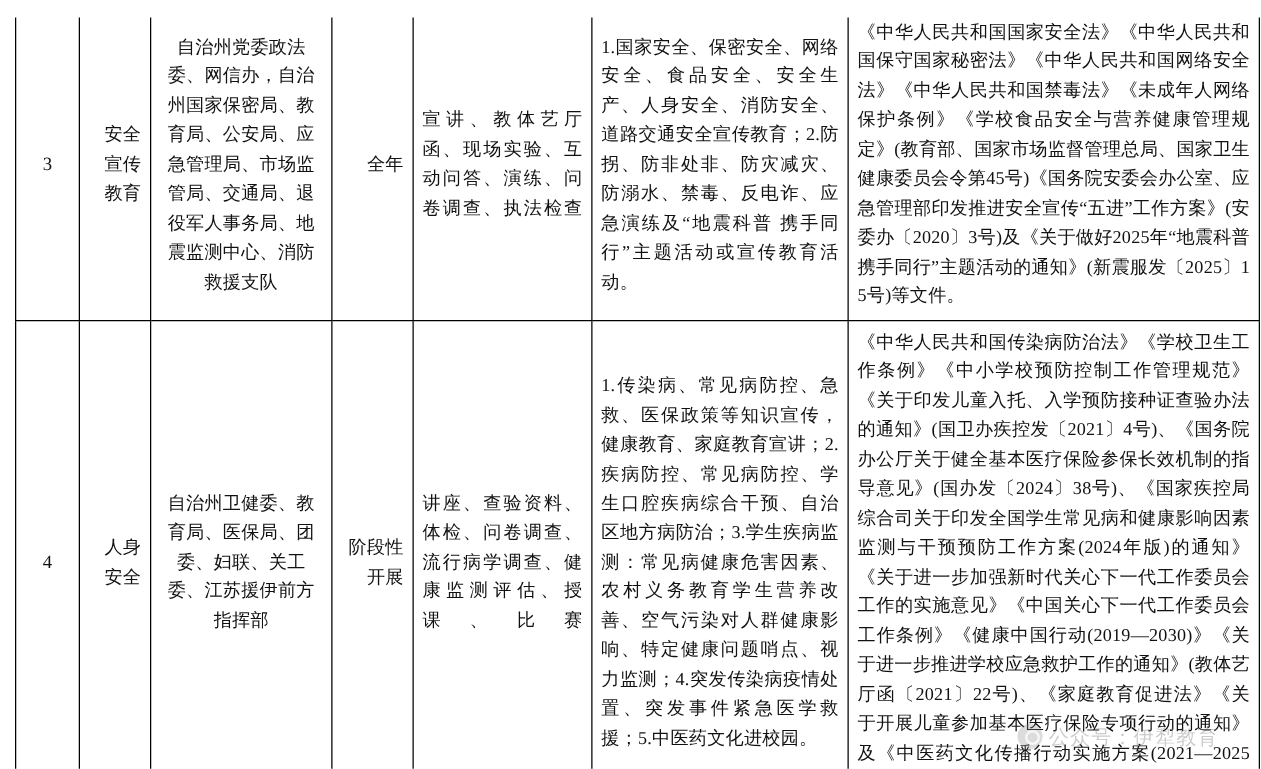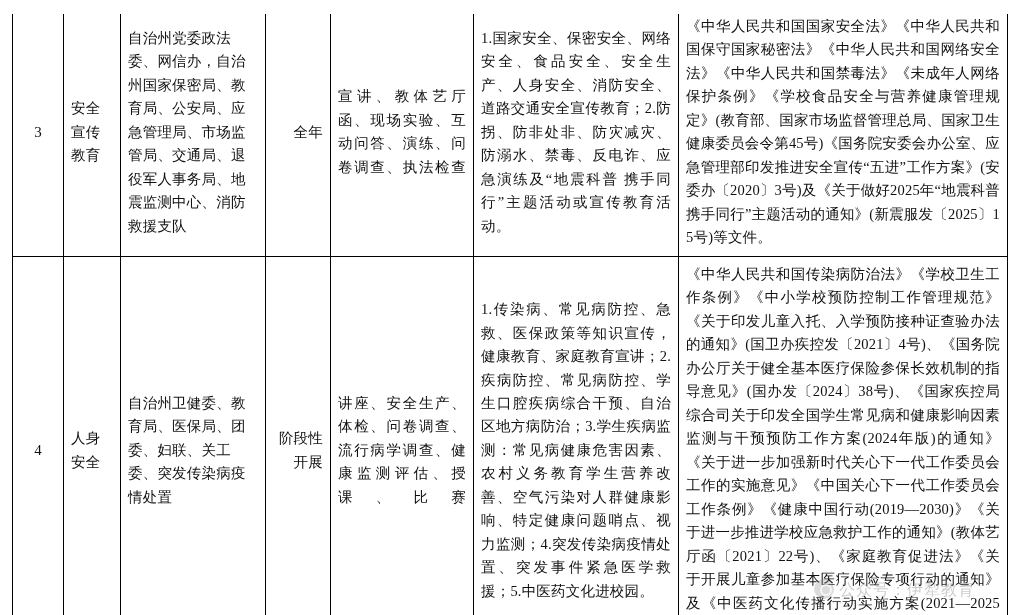--- a/index.html
+++ b/index.html
@@ -43,21 +43,21 @@
     text-align: center;
     vertical-align: middle;
   }
   td.col-theme {
     width: 42px;
     text-align: center;
     vertical-align: middle;
   }
   td.col-unit {
     width: 130px;
-    text-align: left;
+    text-align: center;
     vertical-align: middle;
   }
   td.col-time {
     width: 50px;
     text-align: right;
     vertical-align: middle;
   }
   td.col-form {
     width: 128px;
     text-align: justify;
@@ -76,21 +76,21 @@
     text-align-last: left;
     vertical-align: middle;
   }
   .vtext {
     display: inline-block;
     line-height: 1.62;
   }
   .cell-theme-inner {
     display: block;
     width: 100%;
-    text-align: left;
+    text-align: right;
   }
   .no-text {
     font-size: 15px;
   }
   .watermark {
     position: absolute;
     right: 34px;
     bottom: 22px;
     font-family: "Liberation Sans", sans-serif;
     font-size: 16px;
@@ -161,27 +161,27 @@
         </td>
       </tr>
       <tr>
         <td class="col-no">
           <span class="no-text">4</span>
         </td>
         <td class="col-theme">
           <span class="cell-theme-inner">人身安全</span>
         </td>
         <td class="col-unit">
-          <span class="vtext">自治州卫健委、教育局、医保局、团委、妇联、关工委、突发传染病疫情处置</span>
+          <span class="vtext">自治州卫健委、教育局、医保局、团委、妇联、关工委、江苏援伊前方指挥部</span>
         </td>
         <td class="col-time">
           <span class="vtext">阶段性开展</span>
         </td>
         <td class="col-form">
-          <span>讲座、安全生产、体检、问卷调查、流行病学调查、健康监测评估、授课、比赛</span>
+          <span>讲座、查验资料、体检、问卷调查、流行病学调查、健康监测评估、授课、比赛</span>
         </td>
         <td class="col-content">
           <span>1.传染病、常见病防控、急救、医保政策等知识宣传，健康教育、家庭教育宣讲；2.疾病防控、常见病防控、学生口腔疾病综合干预、自治区地方病防治；3.学生疾病监测：常见病健康危害因素、农村义务教育学生营养改善、空气污染对人群健康影响、特定健康问题哨点、视力监测；4.突发传染病疫情处置、突发事件紧急医学救援；5.中医药文化进校园。</span>
         </td>
         <td class="col-basis">
           <span>《中华人民共和国传染病防治法》《学校卫生工作条例》《中小学校预防控制工作管理规范》《关于印发儿童入托、入学预防接种证查验办法的通知》(国卫办疾控发〔2021〕4号)、《国务院办公厅关于健全基本医疗保险参保长效机制的指导意见》(国办发〔2024〕38号)、《国家疾控局综合司关于印发全国学生常见病和健康影响因素监测与干预预防工作方案(2024年版)的通知》《关于进一步加强新时代关心下一代工作委员会工作的实施意见》《中国关心下一代工作委员会工作条例》《健康中国行动(2019—2030)》《关于进一步推进学校应急救护工作的通知》(教体艺厅函〔2021〕22号)、《家庭教育促进法》《关于开展儿童参加基本医疗保险专项行动的通知》及《中医药文化传播行动实施方案(2021—2025年)》(国中医药办发〔2021〕3号)等文件。</span>
         </td>
       </tr>
     </tbody>
   </table>

